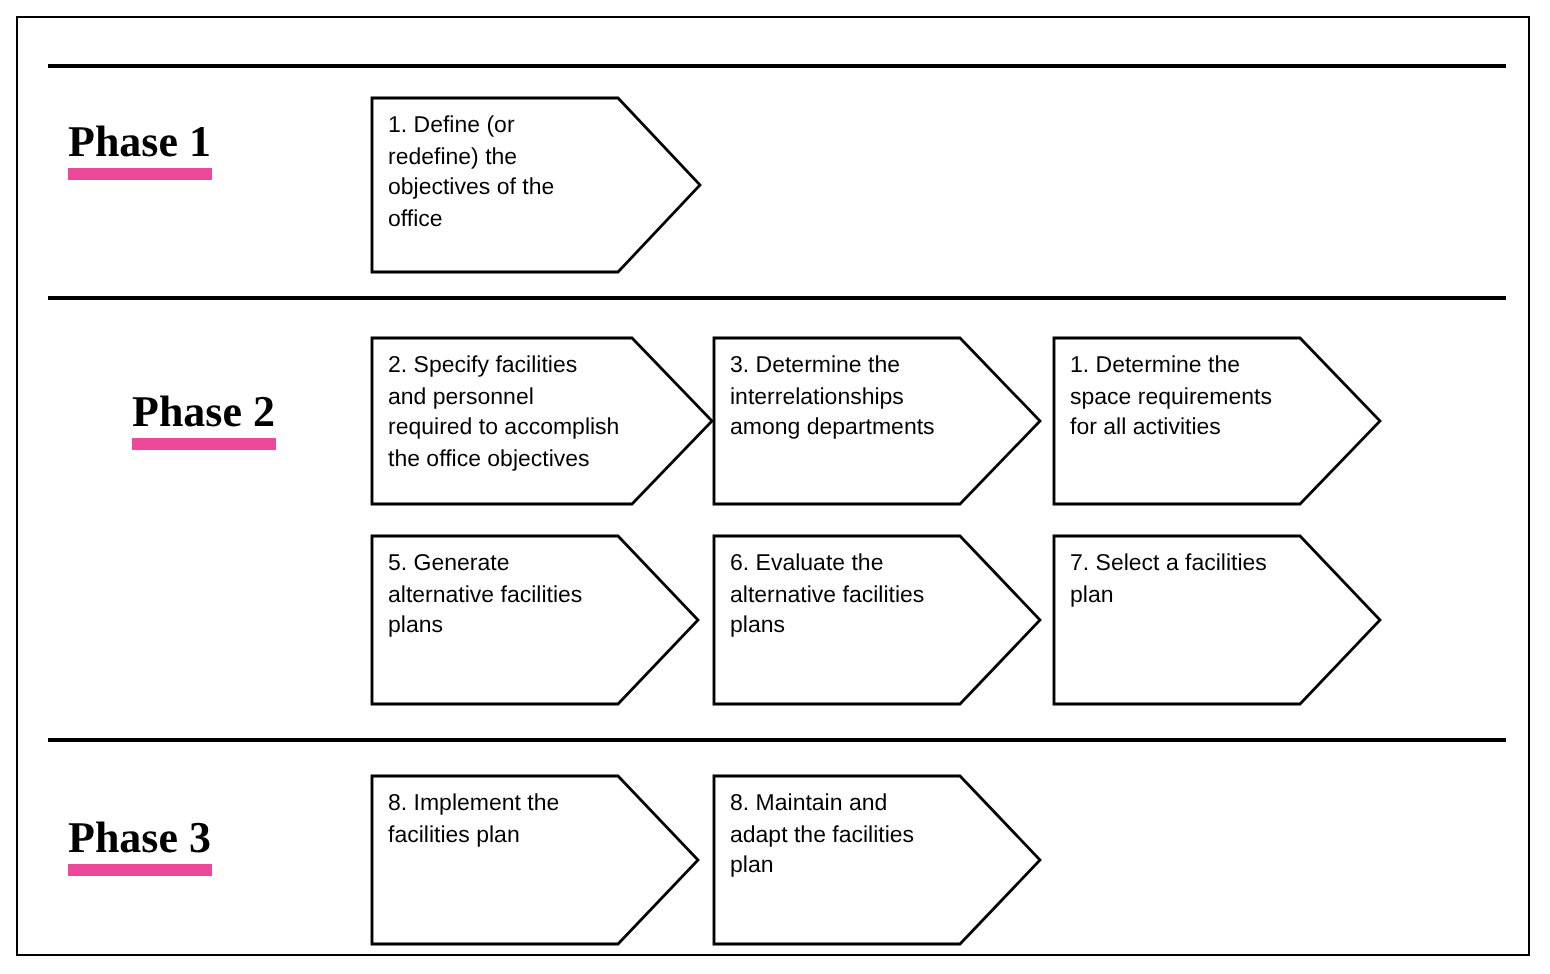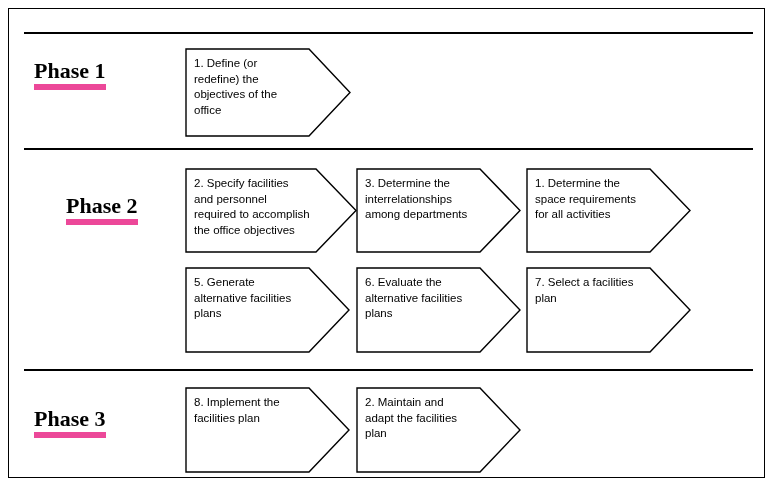--- a/index.html
+++ b/index.html
@@ -159,18 +159,18 @@
       <polygon points="1,1 124,1 164,43 124,85 1,85" fill="#ffffff" stroke="#000000" stroke-width="1.4"></polygon>
     </svg>
     <div class="arrow-text">8. Implement the
 facilities plan</div>
   </div>
 
   <div class="arrow" style="left:347px; top:378px; width:165px; height:86px;">
     <svg width="165" height="86" viewBox="0 0 165 86">
       <polygon points="1,1 124,1 164,43 124,85 1,85" fill="#ffffff" stroke="#000000" stroke-width="1.4"></polygon>
     </svg>
-    <div class="arrow-text">2. Maintain and
+    <div class="arrow-text">8. Maintain and
 adapt the facilities
 plan</div>
   </div>
 
 </div>
 
 </body></html>

